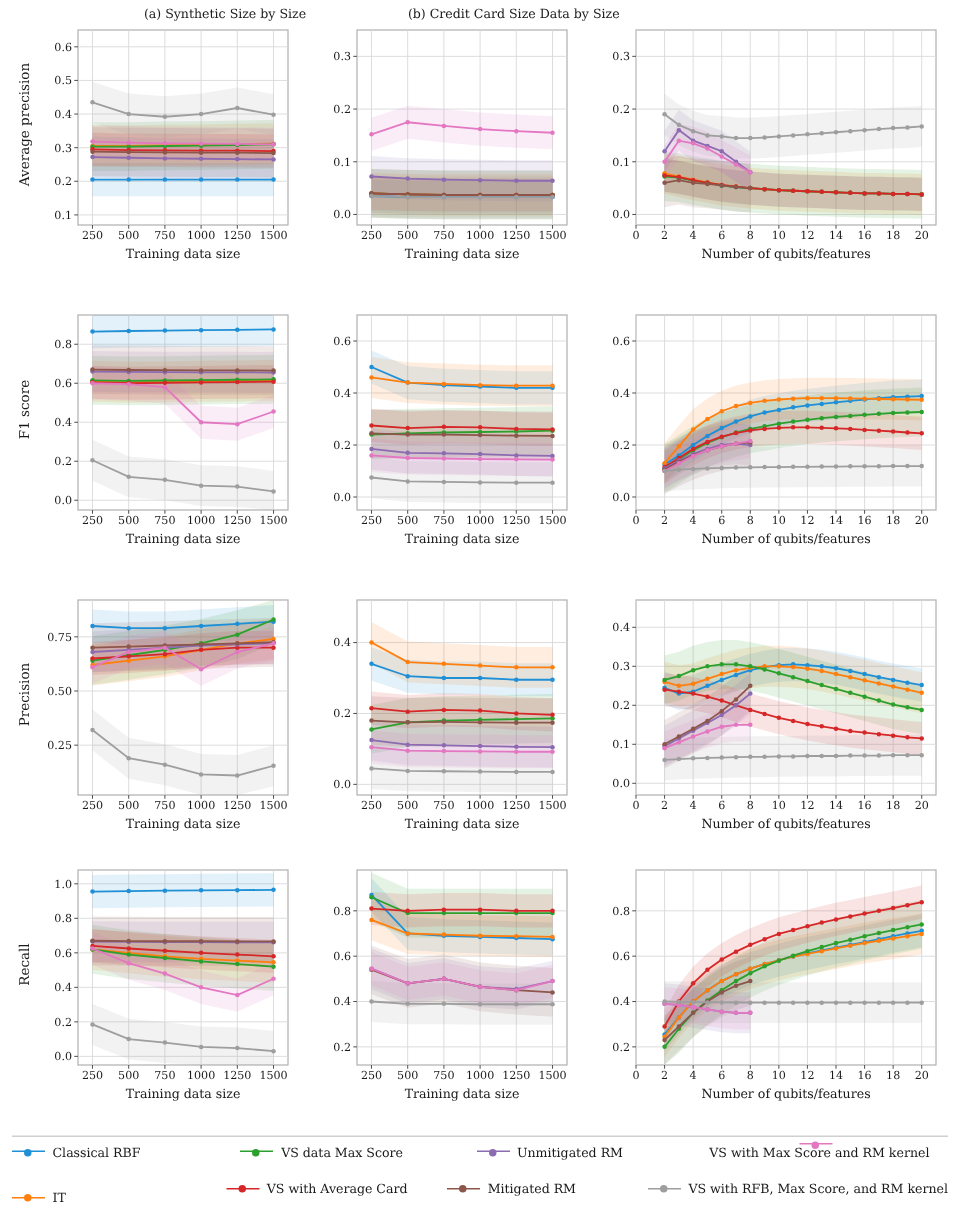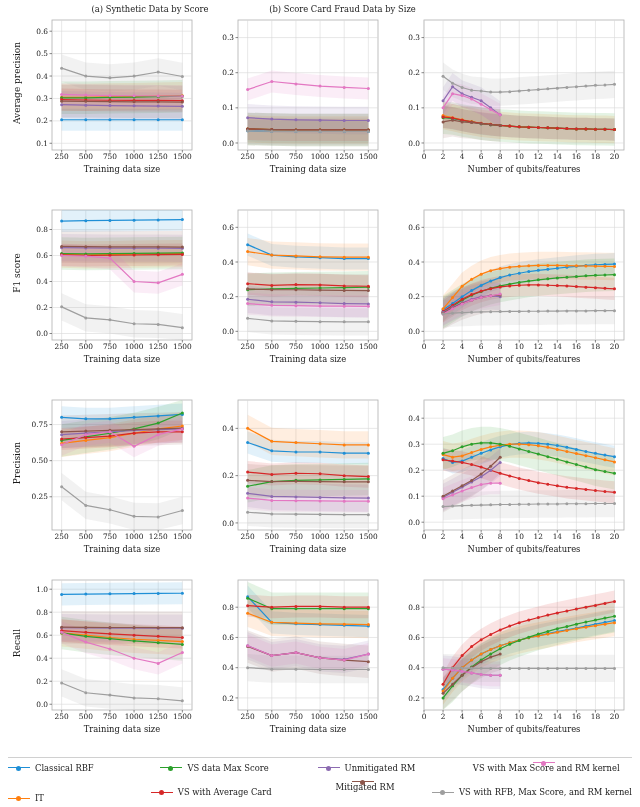--- a/index.html
+++ b/index.html
@@ -35,22 +35,22 @@
     background:currentColor;
   }
   .legend-label{color:#1a1a1a;}
   .hr{position:absolute;left:8px;top:757px;width:624px;height:1px;background:#d0d0d0;}
 </style>
 </head>
 <body>
 
 <div id="root">
 
-  <div class="col-title" style="left:60px;top:4px;width:180px;">(a) Synthetic Data by Score</div>
-  <div class="col-title" style="left:240px;top:4px;width:205px;">(b) Score Card Fraud Data by Size</div>
+  <div class="col-title" style="left:60px;top:4px;width:180px;">(a) Synthetic Size by Size</div>
+  <div class="col-title" style="left:240px;top:4px;width:205px;">(b) Credit Card Size Data by Size</div>
 
   <div id="grid">
       <div class="cell" style="left: 52px; top: 18px; width: 140px; height: 130px;">
         <svg class="plot-svg" width="184" height="156" style="margin-left: -34px;">
           <rect x="34" y="2" width="140" height="130" fill="#ffffff" stroke="#b0b0b0" stroke-width="0.8"></rect>
           <line x1="34" x2="174" y1="125.27586206896552" y2="125.27586206896552" stroke="#d9d9d9" stroke-width="0.6"></line>
           <line x1="34" x2="174" y1="102.86206896551724" y2="102.86206896551724" stroke="#d9d9d9" stroke-width="0.6"></line>
           <line x1="34" x2="174" y1="80.44827586206898" y2="80.44827586206898" stroke="#d9d9d9" stroke-width="0.6"></line>
           <line x1="34" x2="174" y1="58.0344827586207" y2="58.0344827586207" stroke="#d9d9d9" stroke-width="0.6"></line>
           <line x1="34" x2="174" y1="35.62068965517243" y2="35.62068965517243" stroke="#d9d9d9" stroke-width="0.6"></line>
@@ -1618,21 +1618,21 @@
     </div>
     <div class="legend-row">
       <div class="legend-item" style="width:160px;margin-top:12px;">
         <span class="legend-line" style="border-top-color: rgb(255, 127, 14); color: rgb(255, 127, 14);"></span>
         <span class="legend-label">IT</span>
       </div>
       <div class="legend-item" style="width:165px;">
         <span class="legend-line" style="border-top-color: rgb(214, 39, 40); color: rgb(214, 39, 40);"></span>
         <span class="legend-label">VS with Average Card</span>
       </div>
-      <div class="legend-item" style="width:150px;flex-direction:column;">
+      <div class="legend-item" style="width:150px;">
         <span class="legend-line" style="border-top-color: rgb(140, 86, 75); color: rgb(140, 86, 75);"></span>
         <span class="legend-label">Mitigated RM</span>
       </div>
       <div class="legend-item" style="width:200px;text-align:right;">
         <span class="legend-line" style="border-top-color: rgb(158, 158, 158); color: rgb(158, 158, 158);"></span>
         <span class="legend-label">VS with RFB, Max Score, and RM kernel</span>
       </div>
     </div>
   </div>
 

